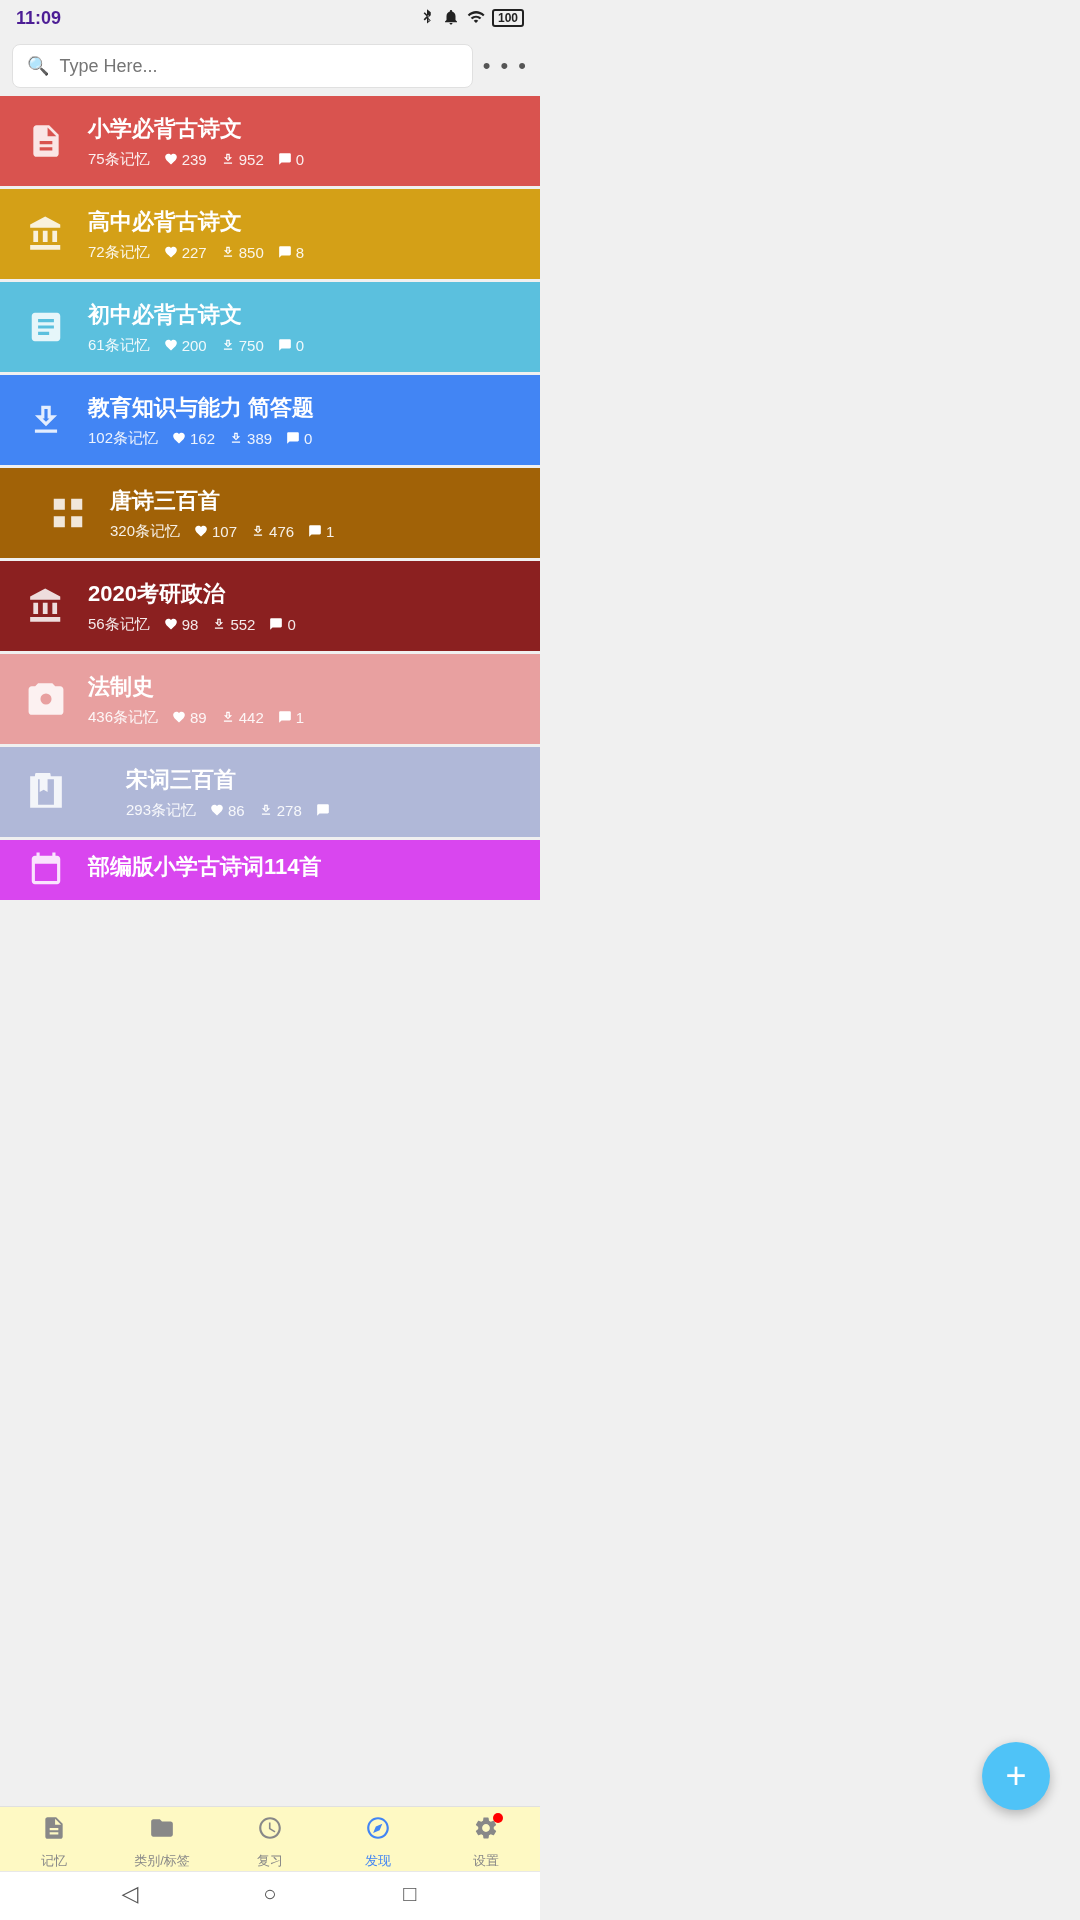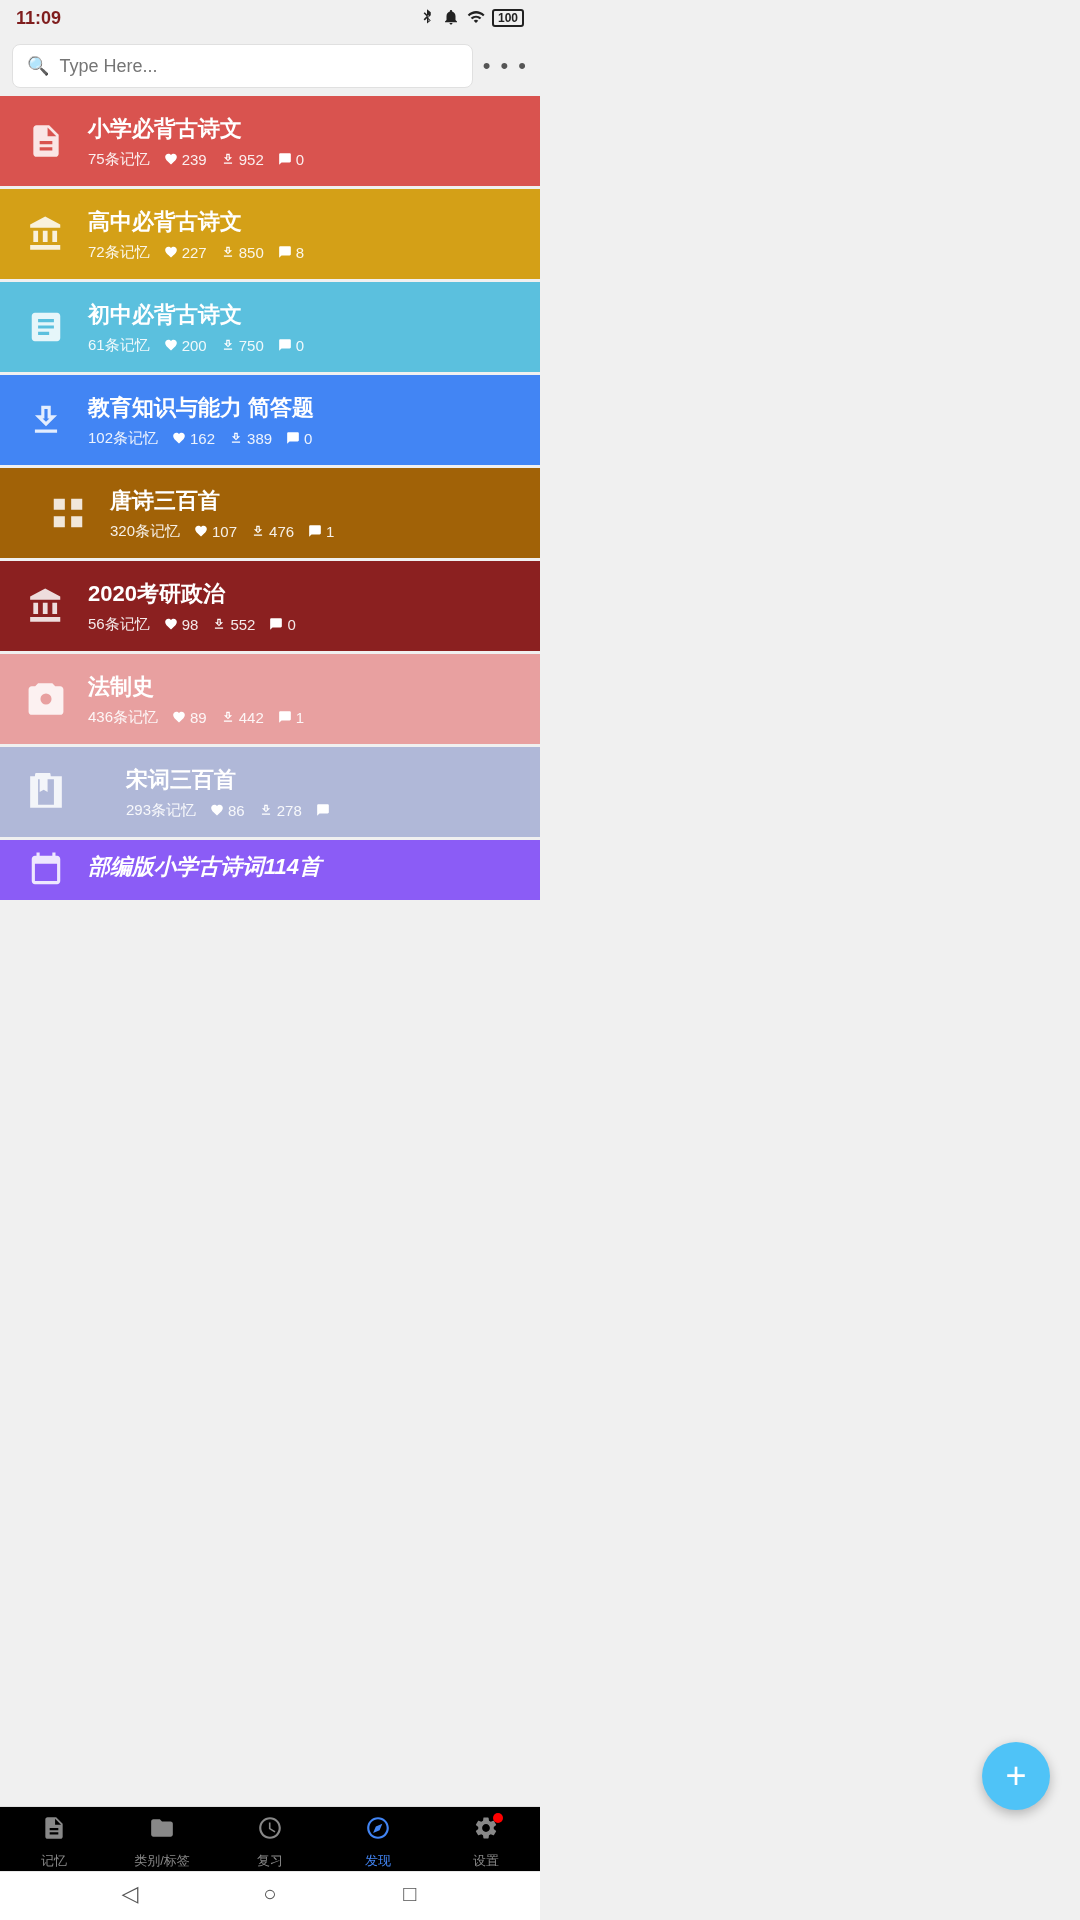--- a/index.html
+++ b/index.html
@@ -18,21 +18,21 @@
       background: #f0f0f0;
       display: flex;
       justify-content: space-between;
       align-items: center;
       padding: 6px 16px;
       height: 36px;
     }
     .status-time {
       font-size: 18px;
       font-weight: 600;
-      color: #7f1d1d;
+      color: #4c1d95;
     }
     .status-icons {
       display: flex;
       align-items: center;
       gap: 6px;
       font-size: 14px;
       color: #222;
     }
 
     
@@ -127,21 +127,21 @@
 
     
     .card-red    { background: #d9534f; }
     .card-yellow { background: #d4a017; }
     .card-cyan   { background: #5bc0de; }
     .card-blue   { background: #4285f4; }
     .card-green  { background: #a16207; padding-left: 40px; }
     .card-dark-red { background: #8b2020; }
     .card-pink   { background: #e8a0a0; }
     .card-lavender { background: #b0b8d8; gap: 38px; }
-    .card-red2   { background: #8b5cf6; font-style: italic; }
+    .card-red2   { background: #d946ef; }
 
     
     .fab {
       position: fixed;
       bottom: 110px;
       right: 30px;
       width: 68px;
       height: 68px;
       border-radius: 50%;
       background: #4fc3f7;
@@ -154,21 +154,21 @@
       font-size: 36px;
       color: #fff;
     }
 
     
     .bottom-nav {
       position: fixed;
       bottom: 0;
       left: 0;
       width: 540px;
-      background: #000000;
+      background: #fef9c3;
       border-top: 1px solid #e0e0e0;
       display: flex;
       justify-content: space-around;
       align-items: center;
       padding: 8px 0 4px;
       z-index: 200;
     }
     .nav-item {
       display: flex;
       flex-direction: column;

